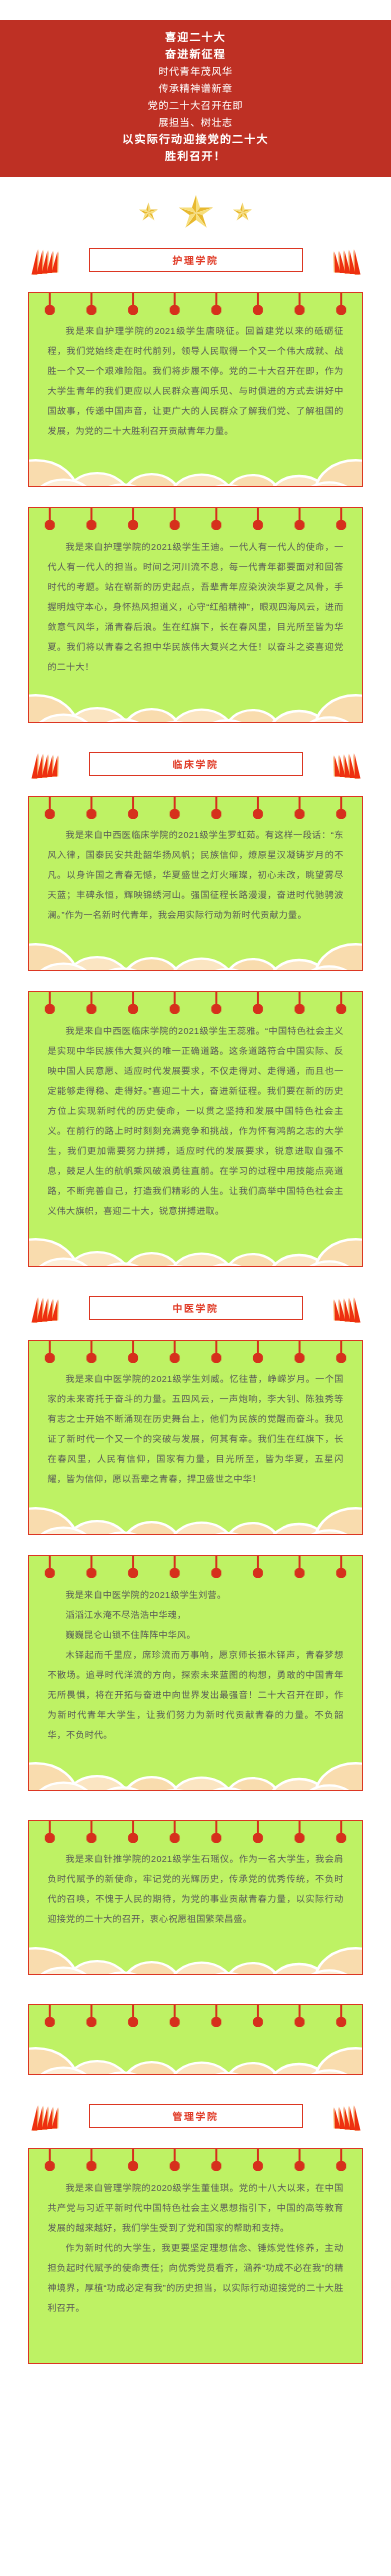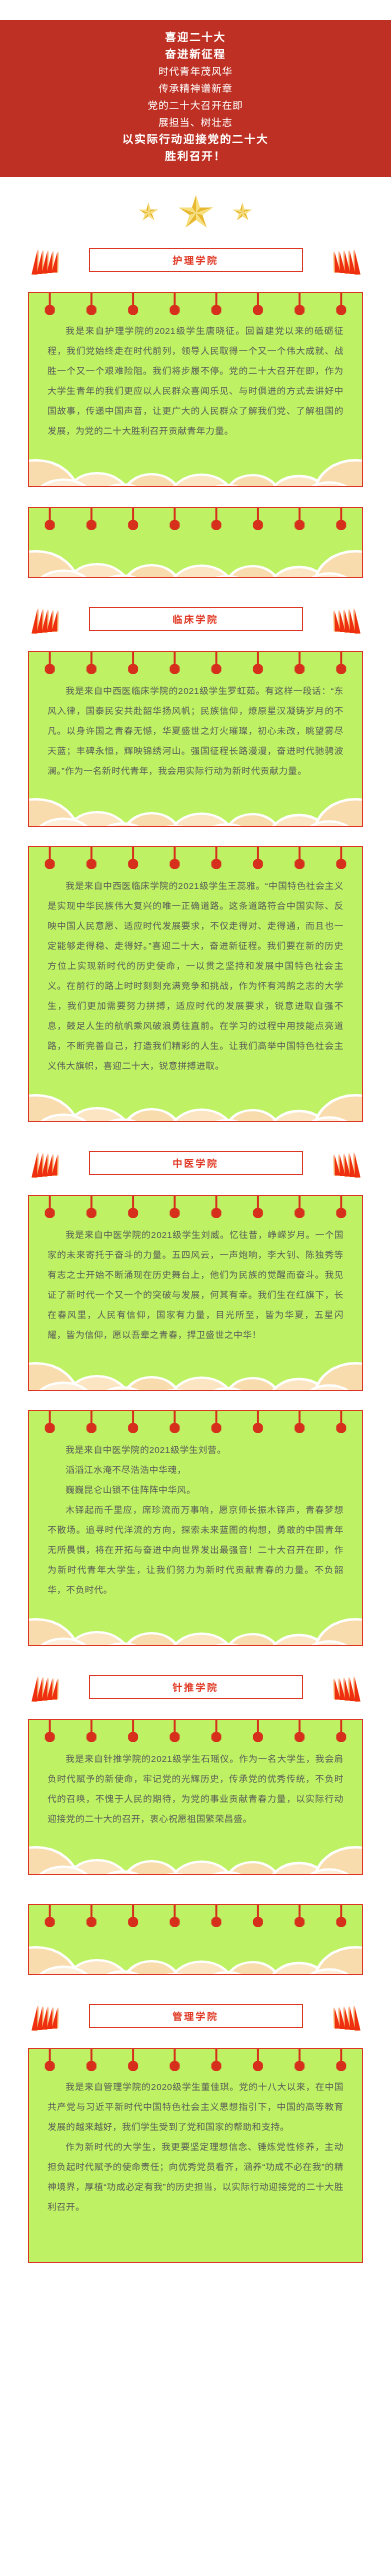--- a/index.html
+++ b/index.html
@@ -161,20 +161,23 @@
     <div class="pins"></div>
     <div class="card-text">
       <p>我是来自护理学院的2021级学生唐晓征。回首建党以来的砥砺征程，我们党始终走在时代前列，领导人民取得一个又一个伟大成就、战胜一个又一个艰难险阻。我们将步履不停。党的二十大召开在即，作为大学生青年的我们更应以人民群众喜闻乐见、与时俱进的方式去讲好中国故事，传递中国声音，让更广大的人民群众了解我们党、了解祖国的发展，为党的二十大胜利召开贡献青年力量。</p>
     </div>
     <svg class="clouds" viewBox="0 0 582 64" width="337" height="37">
         <use href="#clouds" xlink:href="#clouds"></use>
       </svg>
   </section>
   <section class="card">
     <div class="pins"></div>
+    <div class="card-text">
+      <p>我是来自护理学院的2021级学生王迪。一代人有一代人的使命，一代人有一代人的担当。时间之河川流不息，每一代青年都要面对和回答时代的考题。站在崭新的历史起点，吾辈青年应染泱泱华夏之风骨，手握明烛守本心，身怀热风担道义，心守“红船精神”，眼观四海风云，进而敛意气风华，涌青春后浪。生在红旗下，长在春风里，目光所至皆为华夏。我们将以青春之名担中华民族伟大复兴之大任！以奋斗之姿喜迎党的二十大！</p>
+    </div>
     <svg class="clouds" viewBox="0 0 582 64" width="337" height="37">
         <use href="#clouds" xlink:href="#clouds"></use>
       </svg>
   </section>
 </div>
 
 <div class="sec-block">
   <div class="sec-header">
     <svg class="flame" viewBox="0 0 50 48" width="29" height="28">
         <use href="#flame" xlink:href="#flame"></use>
@@ -235,31 +238,20 @@
       <p>巍巍昆仑山锁不住阵阵中华风。</p>
       <p>木铎起而千里应，席珍流而万事响，愿京师长振木铎声，青春梦想不散场。追寻时代洋流的方向，探索未来蓝图的构想，勇敢的中国青年无所畏惧，将在开拓与奋进中向世界发出最强音！二十大召开在即，作为新时代青年大学生，让我们努力为新时代贡献青春的力量。不负韶华，不负时代。</p>
     </div>
     <svg class="clouds" viewBox="0 0 582 64" width="337" height="37">
         <use href="#clouds" xlink:href="#clouds"></use>
       </svg>
   </section>
 </div>
 
 <div class="sec-block">
-  <div class="sec-header">
-    <svg class="flame" viewBox="0 0 50 48" width="29" height="28">
-        <use href="#flame" xlink:href="#flame"></use>
-      </svg>
-    <div class="sec-box">
-        <span>针推学院</span>
-      </div>
-    <svg class="flame right" viewBox="0 0 50 48" width="29" height="28">
-        <use href="#flame" xlink:href="#flame"></use>
-      </svg>
-  </div>
   <section class="card">
     <div class="pins"></div>
     <div class="card-text">
       <p>我是来自针推学院的2021级学生石瑶仪。作为一名大学生，我会肩负时代赋予的新使命，牢记党的光辉历史，传承党的优秀传统，不负时代的召唤，不愧于人民的期待，为党的事业贡献青春力量，以实际行动迎接党的二十大的召开，衷心祝愿祖国繁荣昌盛。</p>
     </div>
     <svg class="clouds" viewBox="0 0 582 64" width="337" height="37">
         <use href="#clouds" xlink:href="#clouds"></use>
       </svg>
   </section>
 </div>

